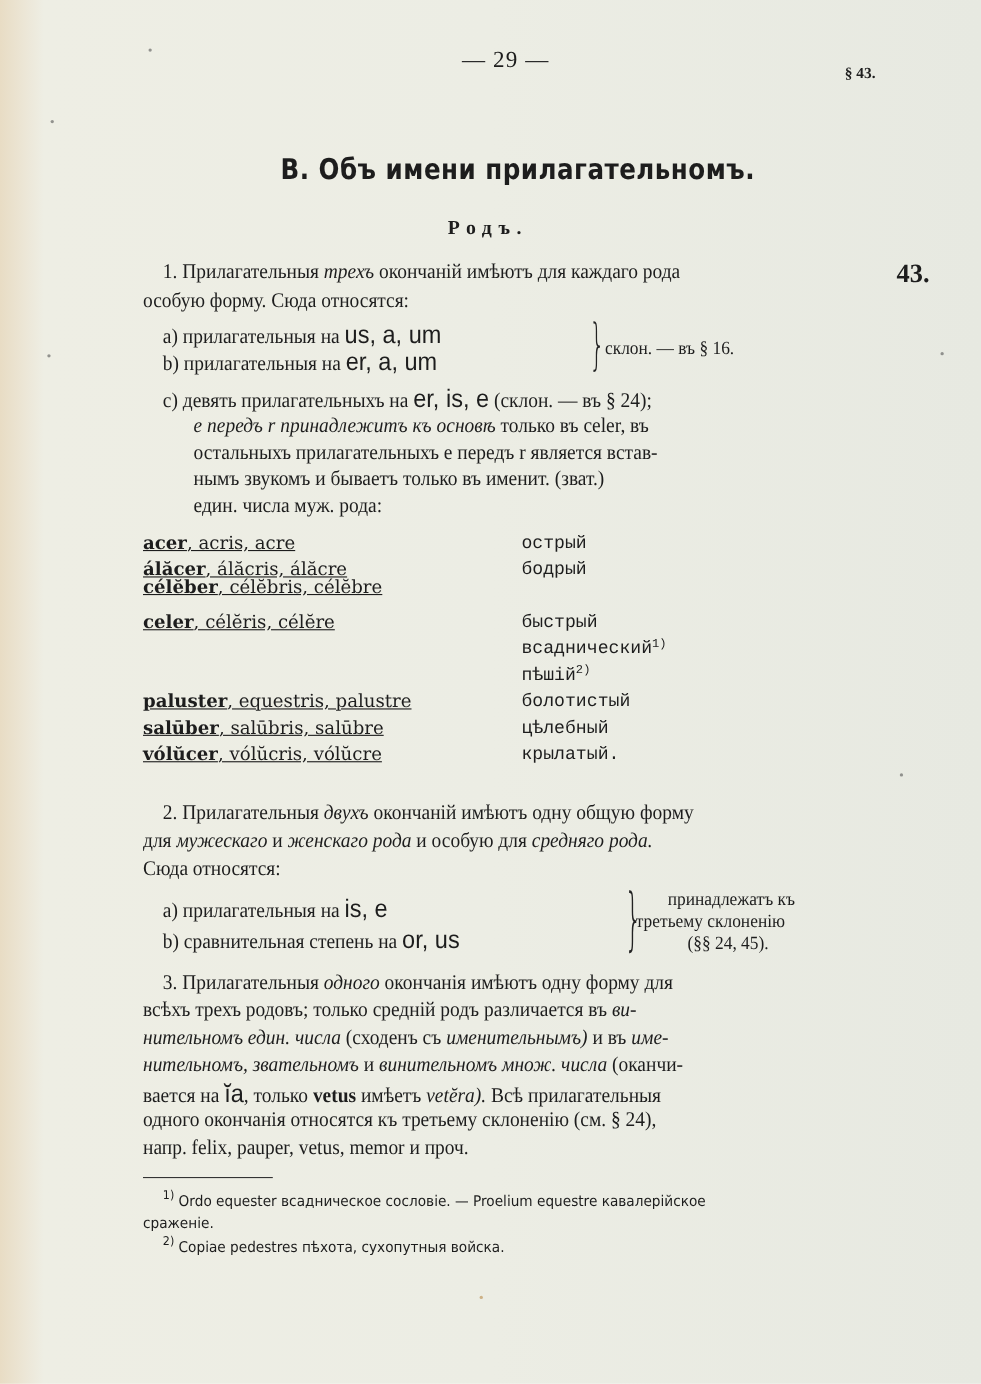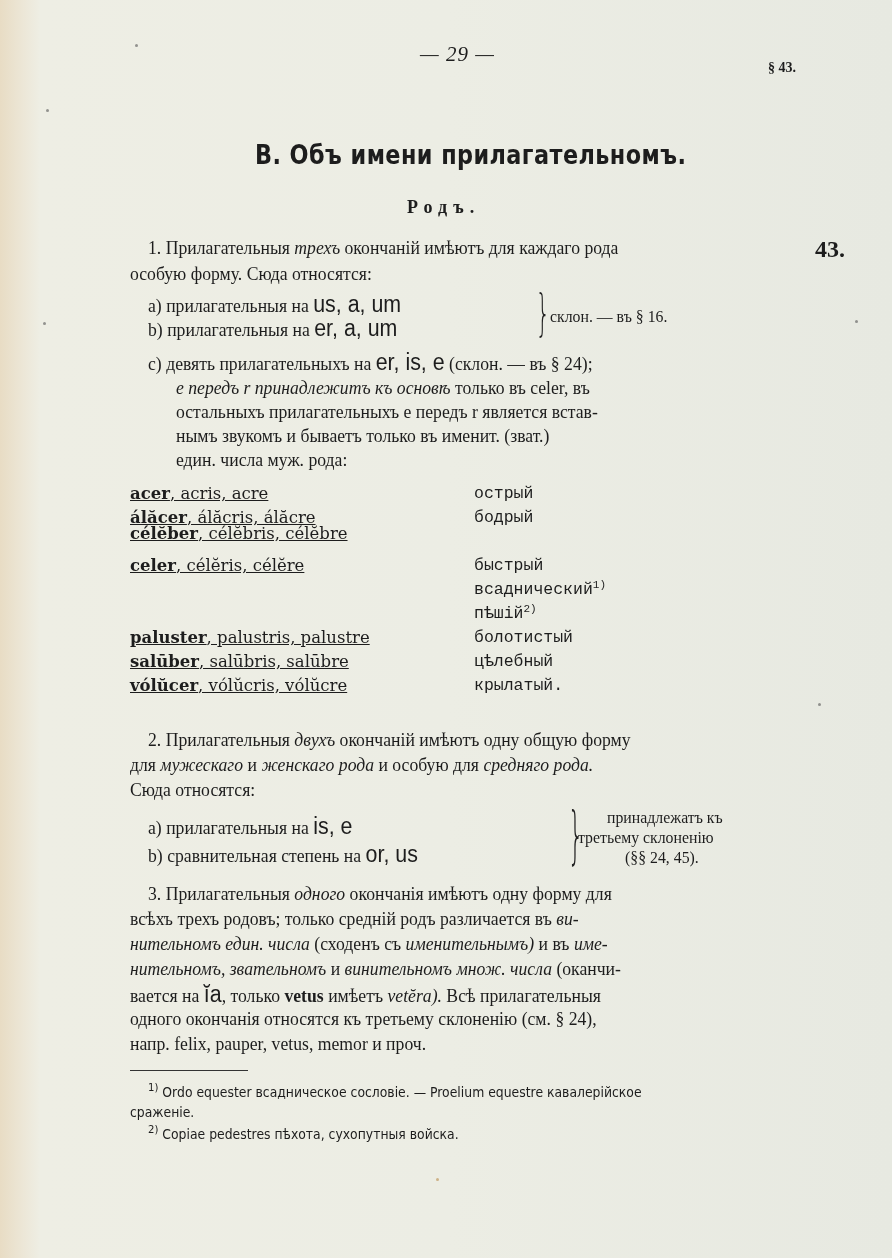--- a/index.html
+++ b/index.html
@@ -21,21 +21,20 @@
       width: 892px;
       height: 1258px;
     }
     .abs { position: absolute; white-space: nowrap; }
 
     .page-number {
       left: 420px; top: 42px;
       font-size: 21px;
       font-family: "Liberation Serif", serif;
       letter-spacing: 1px;
-      font-style: italic;
     }
     .section-ref {
       left: 768px; top: 60px;
       font-size: 14px;
       font-weight: bold;
     }
     .chapter-title {
       left: 255px; top: 140px;
       font-family: "DejaVu Sans", sans-serif;
       font-size: 26px;
@@ -181,21 +180,21 @@
       <span class="latin"><span class="head">celer</span><span>, célĕris, célĕre</span></span>
       <span class="meaning">быстрый</span>
     </div>
     <div class="table-row" style="top:580px;">
       <span class="meaning"><span>всаднический</span><sup>1)</sup></span>
     </div>
     <div class="table-row" style="top:604px;">
       <span class="meaning"><span>пѣшій</span><sup>2)</sup></span>
     </div>
     <div class="table-row" style="top:628px;">
-      <span class="latin"><span class="head">paluster</span><span>, palustris, palustre</span></span>
+      <span class="latin"><span class="head">paluster</span><span>, equestris, palustre</span></span>
       <span class="meaning">болотистый</span>
     </div>
     <div class="table-row" style="top:652px;">
       <span class="latin"><span class="head">salūber</span><span>, salūbris, salūbre</span></span>
       <span class="meaning">цѣлебный</span>
     </div>
     <div class="table-row" style="top:676px;">
       <span class="latin"><span class="head">vólŭcer</span><span>, vólŭcris, vólŭcre</span></span>
       <span class="meaning">крылатый.</span>
     </div>

